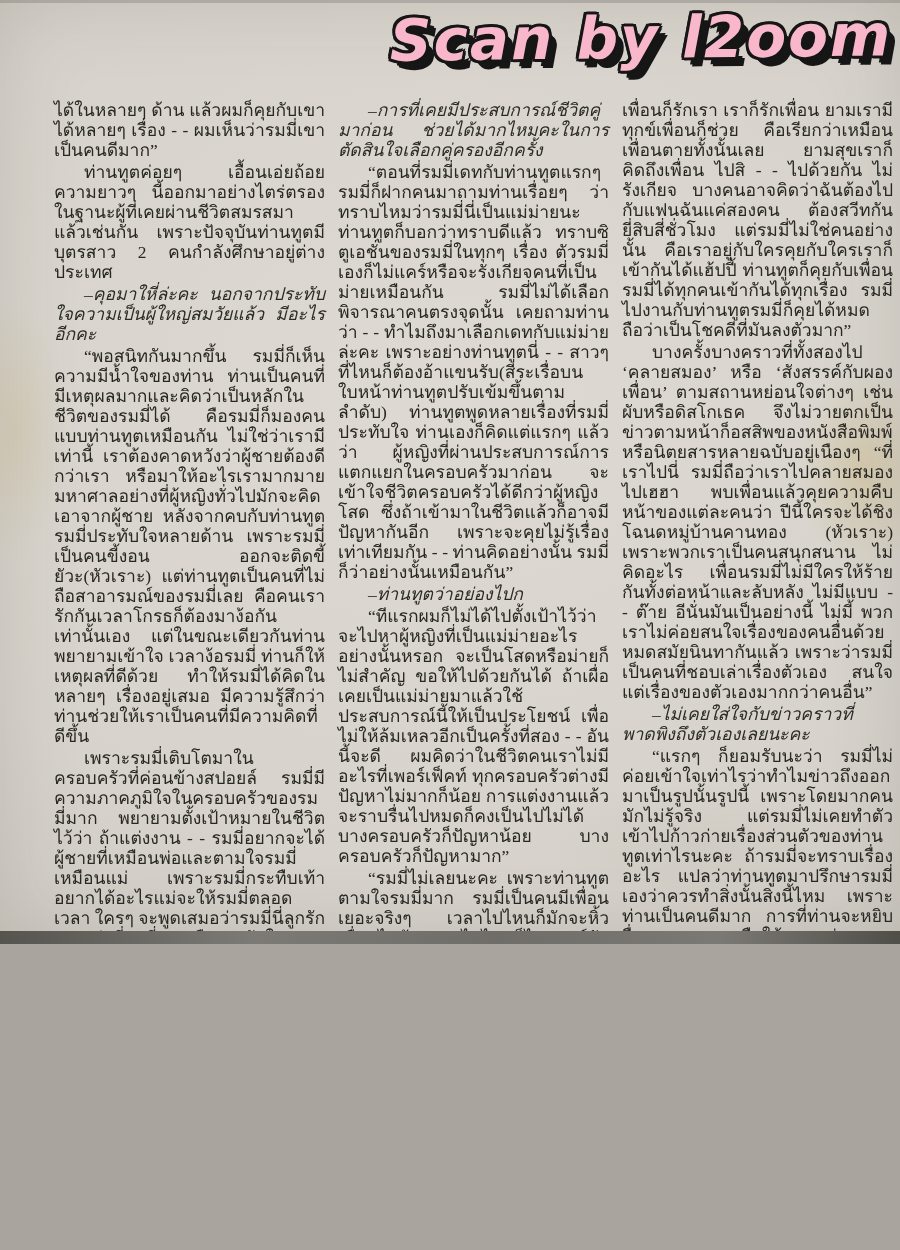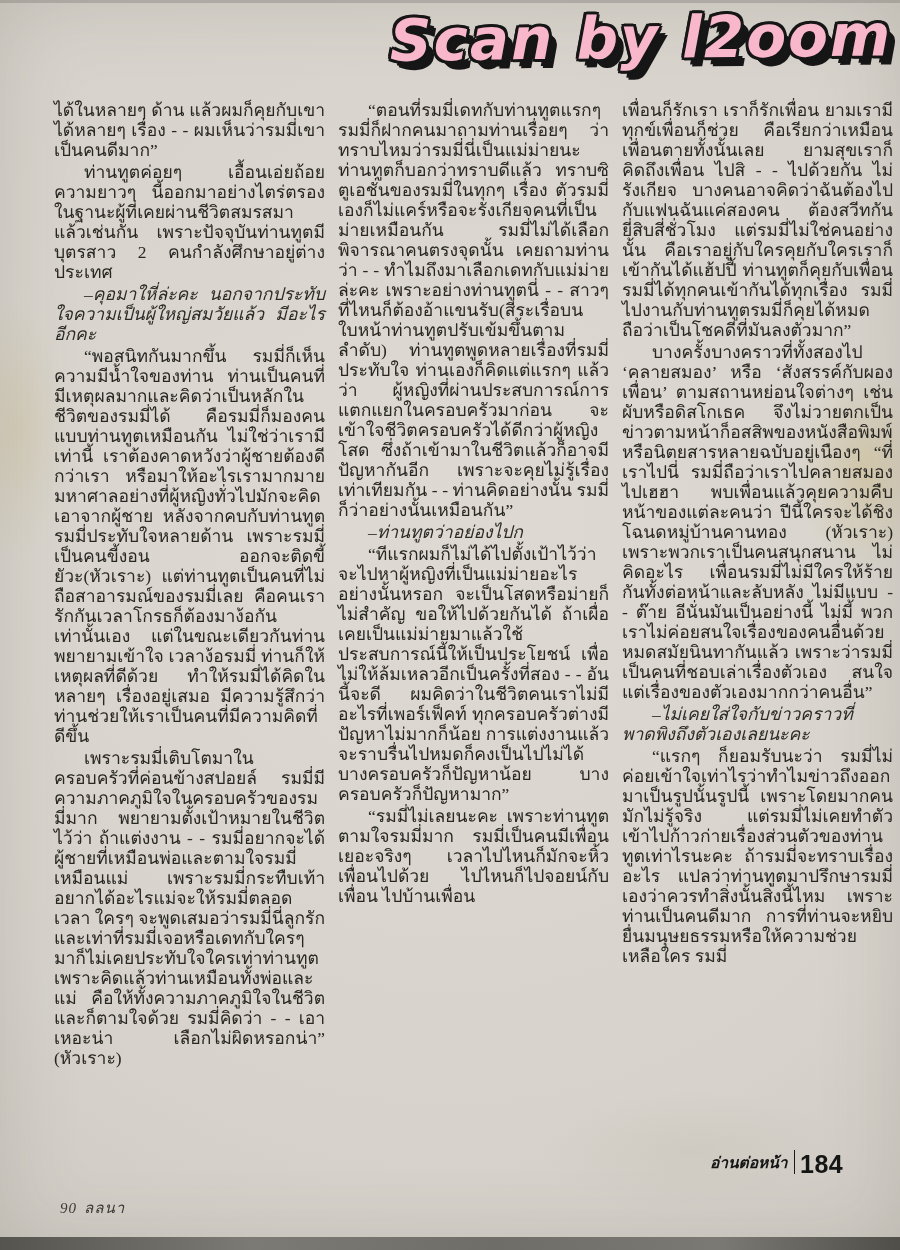--- a/index.html
+++ b/index.html
@@ -1,17 +1,17 @@
 <!DOCTYPE html>
 <html><head>
 <meta charset="utf-8">
 <style>
   html,body{margin:0;padding:0;background:#a9a59e;}
   .page{
-    position:relative;width:900px;height:1250px;overflow:hidden;
+    position:relative;width:900px;height:944px;overflow:hidden;
     background:
       radial-gradient(ellipse 120% 90% at 50% 42%, #dedad3 0%, #d7d3cc 55%, #c9c5be 92%, #bdb9b2 100%);
     font-family:"Liberation Serif", serif;
     box-shadow:inset 0 0 80px rgba(95,88,72,0.18);
   }
   
   .edge-bottom{position:absolute;left:0;right:0;bottom:0;height:13px;
     background:linear-gradient(to right,#55544f,#7b7a74 28%,#6e6d67 55%,#7a7973 80%,#4f4e49);}
   .edge-top{position:absolute;top:0;left:0;right:0;height:3px;background:rgba(70,66,58,0.22);}
   .stain{position:absolute;pointer-events:none;}
@@ -79,20 +79,21 @@
 
     <div class="col">
       <p class="noindent">ได้ในหลายๆ ด้าน แล้วผมก็คุยกับเขาได้หลายๆ เรื่อง - - ผมเห็นว่ารมมี่เขาเป็นคนดีมาก”</p>
       <p>ท่านทูตค่อยๆ เอื้อนเอ่ยถ้อยความยาวๆ นี้ออกมาอย่างไตร่ตรอง ในฐานะผู้ที่เคยผ่านชีวิตสมรสมาแล้วเช่นกัน เพราะปัจจุบันท่านทูตมีบุตรสาว 2 คนกำลังศึกษาอยู่ต่างประเทศ</p>
       <p class="q">–คุอมาใหี่ล่ะคะ นอกจากประทับใจความเป็นผู้ใหญ่สมวัยแล้ว มีอะไรอีกคะ</p>
       <p>“พอสนิทกันมากขึ้น รมมี่ก็เห็นความมีน้ำใจของท่าน ท่านเป็นคนที่มีเหตุผลมากและคิดว่าเป็นหลักในชีวิตของรมมี่ได้ คือรมมี่ก็มองคนแบบท่านทูตเหมือนกัน ไม่ใช่ว่าเรามีเท่านี้ เราต้องคาดหวังว่าผู้ชายต้องดีกว่าเรา หรือมาให้อะไรเรามากมายมหาศาลอย่างที่ผู้หญิงทั่วไปมักจะคิดเอาจากผู้ชาย หลังจากคบกับท่านทูต รมมี่ประทับใจหลายด้าน เพราะรมมี่เป็นคนขี้งอน ออกจะติดขี้ยัวะ(หัวเราะ) แต่ท่านทูตเป็นคนที่ไม่ถือสาอารมณ์ของรมมี่เลย คือคนเรารักกันเวลาโกรธก็ต้องมาง้อกันเท่านั้นเอง แต่ในขณะเดียวกันท่านพยายามเข้าใจ เวลาง้อรมมี่ ท่านก็ให้เหตุผลที่ดีด้วย ทำให้รมมี่ได้คิดในหลายๆ เรื่องอยู่เสมอ มีความรู้สึกว่าท่านช่วยให้เราเป็นคนที่มีความคิดที่ดีขึ้น</p>
       <p>เพราะรมมี่เติบโตมาในครอบครัวที่ค่อนข้างสปอยล์ รมมี่มีความภาคภูมิใจในครอบครัวของรมมี่มาก พยายามตั้งเป้าหมายในชีวิตไว้ว่า ถ้าแต่งงาน - - รมมี่อยากจะได้ผู้ชายที่เหมือนพ่อและตามใจรมมี่เหมือนแม่ เพราะรมมี่กระทืบเท้าอยากได้อะไรแม่จะให้รมมี่ตลอดเวลา ใครๆ จะพูดเสมอว่ารมมี่นี่ลูกรัก และเท่าที่รมมี่เจอหรือเดทกับใครๆ มาก็ไม่เคยประทับใจใครเท่าท่านทูต เพราะคิดแล้วท่านเหมือนทั้งพ่อและแม่ คือให้ทั้งความภาคภูมิใจในชีวิตและก็ตามใจด้วย รมมี่คิดว่า - - เอาเหอะน่า เลือกไม่ผิดหรอกน่า” (หัวเราะ)</p>
     </div>
 
     <div class="col">
+      <p class="q">–การที่เคยมีประสบการณ์ชีวิตคู่มาก่อน ช่วยได้มากไหมคะในการตัดสินใจเลือกคู่ครองอีกครั้ง</p>
       <p>“ตอนที่รมมี่เดทกับท่านทูตแรกๆ รมมี่ก็ฝากคนมาถามท่านเรื่อยๆ ว่า ทราบไหมว่ารมมี่นี่เป็นแม่ม่ายนะ ท่านทูตก็บอกว่าทราบดีแล้ว ทราบซิตูเอชั่นของรมมี่ในทุกๆ เรื่อง ตัวรมมี่เองก็ไม่แคร์หรือจะรังเกียจคนที่เป็นม่ายเหมือนกัน รมมี่ไม่ได้เลือกพิจารณาคนตรงจุดนั้น เคยถามท่านว่า - - ทำไมถึงมาเลือกเดทกับแม่ม่ายล่ะคะ เพราะอย่างท่านทูตนี่ - - สาวๆ ที่ไหนก็ต้องอ้าแขนรับ(สีระเรื่อบนใบหน้าท่านทูตปรับเข้มขึ้นตามลำดับ) ท่านทูตพูดหลายเรื่องที่รมมี่ประทับใจ ท่านเองก็คิดแต่แรกๆ แล้วว่า ผู้หญิงที่ผ่านประสบการณ์การแตกแยกในครอบครัวมาก่อน จะเข้าใจชีวิตครอบครัวได้ดีกว่าผู้หญิงโสด ซึ่งถ้าเข้ามาในชีวิตแล้วก็อาจมีปัญหากันอีก เพราะจะคุยไม่รู้เรื่องเท่าเทียมกัน - - ท่านคิดอย่างนั้น รมมี่ก็ว่าอย่างนั้นเหมือนกัน”</p>
       <p class="q">–ท่านทูตว่าอย่องไปก</p>
       <p>“ทีแรกผมก็ไม่ได้ไปตั้งเป้าไว้ว่าจะไปหาผู้หญิงที่เป็นแม่ม่ายอะไรอย่างนั้นหรอก จะเป็นโสดหรือม่ายก็ไม่สำคัญ ขอให้ไปด้วยกันได้ ถ้าเผื่อเคยเป็นแม่ม่ายมาแล้วใช้ประสบการณ์นี้ให้เป็นประโยชน์ เพื่อไม่ให้ล้มเหลวอีกเป็นครั้งที่สอง - - อันนี้จะดี ผมคิดว่าในชีวิตคนเราไม่มีอะไรที่เพอร์เฟ็คท์ ทุกครอบครัวต่างมีปัญหาไม่มากก็น้อย การแต่งงานแล้วจะราบรื่นไปหมดก็คงเป็นไปไม่ได้ บางครอบครัวก็ปัญหาน้อย บางครอบครัวก็ปัญหามาก”</p>
       <p>“รมมี่ไม่เลยนะคะ เพราะท่านทูตตามใจรมมี่มาก รมมี่เป็นคนมีเพื่อนเยอะจริงๆ เวลาไปไหนก็มักจะหิ้วเพื่อนไปด้วย ไปไหนก็ไปจอยน์กับเพื่อน ไปบ้านเพื่อน</p>
     </div>
 
     <div class="col">
       <p class="noindent">เพื่อนก็รักเรา เราก็รักเพื่อน ยามเรามีทุกข์เพื่อนก็ช่วย คือเรียกว่าเหมือนเพื่อนตายทั้งนั้นเลย ยามสุขเราก็คิดถึงเพื่อน ไปสิ - - ไปด้วยกัน ไม่รังเกียจ บางคนอาจคิดว่าฉันต้องไปกับแฟนฉันแค่สองคน ต้องสวีทกันยี่สิบสี่ชั่วโมง แต่รมมี่ไม่ใช่คนอย่างนั้น คือเราอยู่กับใครคุยกับใครเราก็เข้ากันได้แฮ้ปปี้ ท่านทูตก็คุยกับเพื่อนรมมี่ได้ทุกคนเข้ากันได้ทุกเรื่อง รมมี่ไปงานกับท่านทูตรมมี่ก็คุยได้หมด ถือว่าเป็นโชคดีที่มันลงตัวมาก”</p>
       <p>บางครั้งบางคราวที่ทั้งสองไป ‘คลายสมอง’ หรือ ‘สังสรรค์กับผองเพื่อน’ ตามสถานหย่อนใจต่างๆ เช่น ผับหรือดิสโกเธค จึงไม่วายตกเป็นข่าวตามหน้าก็อสสิพของหนังสือพิมพ์หรือนิตยสารหลายฉบับอยู่เนืองๆ “ที่เราไปนี่ รมมี่ถือว่าเราไปคลายสมอง ไปเฮฮา พบเพื่อนแล้วคุยความคืบหน้าของแต่ละคนว่า ปีนี้ใครจะได้ชิงโฉนดหมู่บ้านคานทอง (หัวเราะ) เพราะพวกเราเป็นคนสนุกสนาน ไม่คิดอะไร เพื่อนรมมี่ไม่มีใครให้ร้ายกันทั้งต่อหน้าและลับหลัง ไม่มีแบบ - - ต๊าย อีนั่นมันเป็นอย่างนี้ ไม่มี้ พวกเราไม่ค่อยสนใจเรื่องของคนอื่นด้วย หมดสมัยนินทากันแล้ว เพราะว่ารมมี่เป็นคนที่ชอบเล่าเรื่องตัวเอง สนใจแต่เรื่องของตัวเองมากกว่าคนอื่น”</p>
       <p class="q">–ไม่เคยใส่ใจกับข่าวคราวที่พาดพิงถึงตัวเองเลยนะคะ</p>

